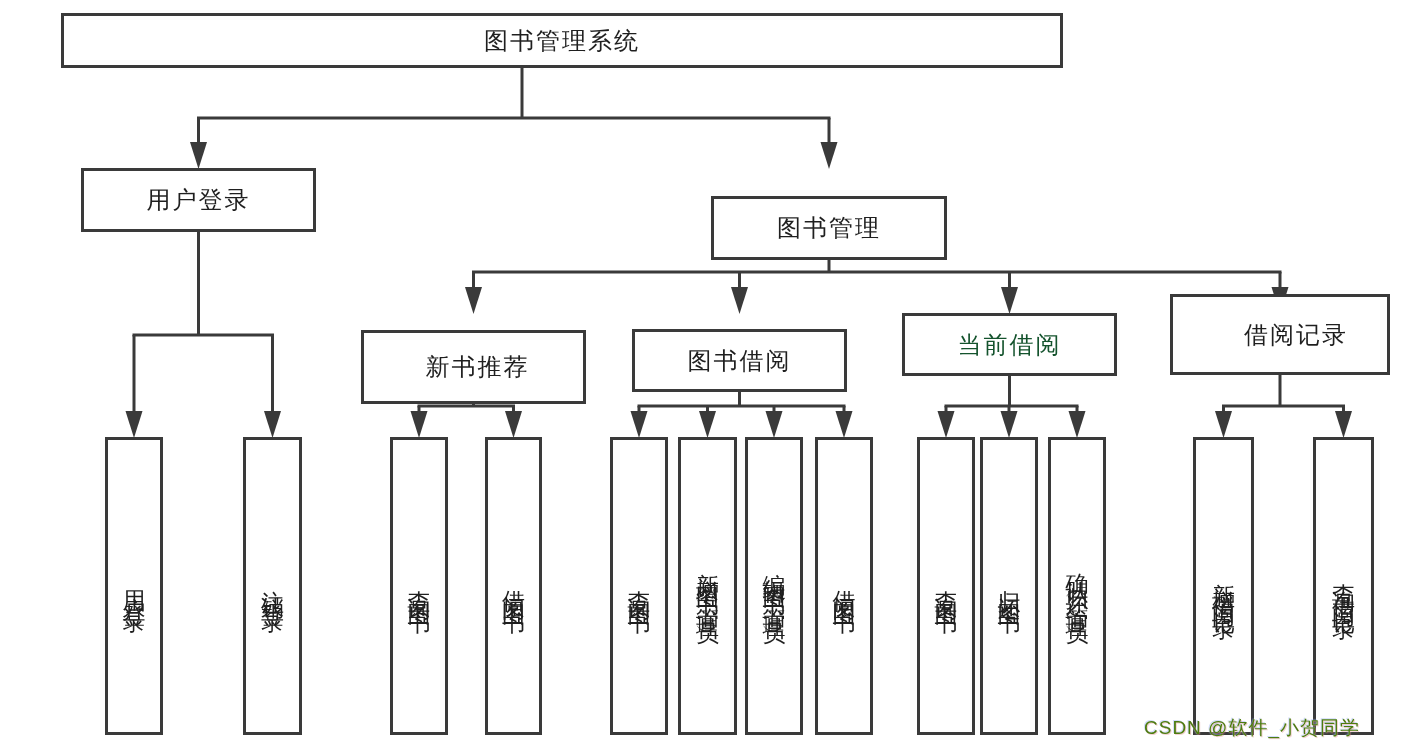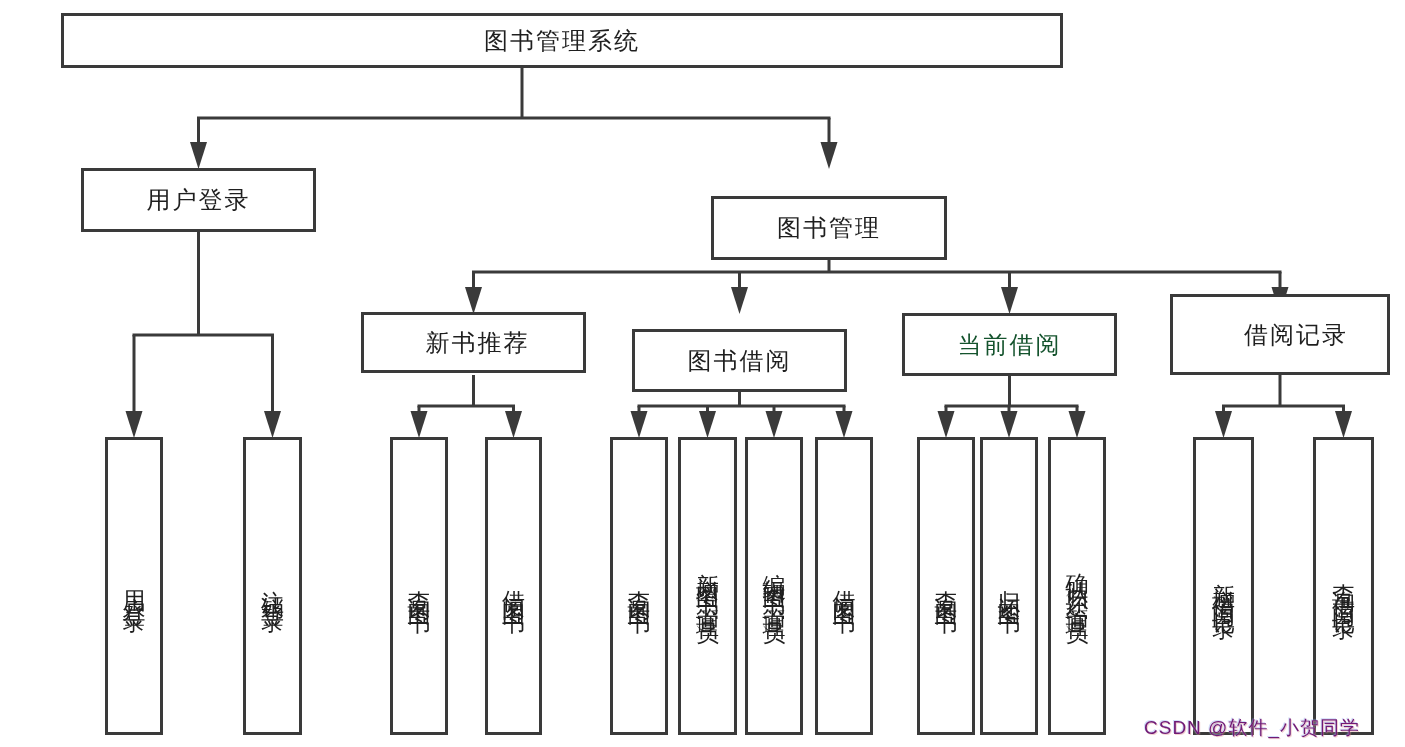--- a/index.html
+++ b/index.html
@@ -39,21 +39,21 @@
     letter-spacing: 7px;
     line-height: 1;
   }
   .node .lbl { display: inline-block; }
   .watermark {
     position: absolute;
     left: 1144px;
     top: 715px;
     font-size: 19px;
     letter-spacing: 1px;
-    color: #701a75;
+    color: #4d7c0f;
     white-space: nowrap;
     text-shadow: 1px 1px 0 rgba(205, 70, 70, 0.25), -1px -1px 0 rgba(70, 110, 230, 0.25), 0 0 2px #ffffff;
   }
 </style>
 </head>
 <body>
 
 <div id="canvas">
   <svg id="connectors" xmlns="http://www.w3.org/2000/svg" viewBox="0 0 1405 747">
       <line x1="522" y1="67" x2="522" y2="118" stroke="#3a3a3a" stroke-width="3"></line>
@@ -112,21 +112,21 @@
   <div id="nodes">
       <div class="node h" style="left: 21px; top: 13px; width: 1002px; height: 55px; border-color: rgb(58, 58, 58); color: rgb(31, 31, 31); margin-left: 40px;">
         <span class="lbl">图书管理系统</span>
       </div>
       <div class="node h" style="left: 81px; top: 168px; width: 235px; height: 64px; border-color: rgb(58, 58, 58); color: rgb(31, 31, 31);">
         <span class="lbl">用户登录</span>
       </div>
       <div class="node h" style="left: 711px; top: 168px; width: 236px; height: 64px; border-color: rgb(58, 58, 58); color: rgb(31, 31, 31); margin-top: 28px;">
         <span class="lbl">图书管理</span>
       </div>
-      <div class="node h" style="left: 361px; top: 312px; width: 225px; height: 61px; border-color: rgb(58, 58, 58); color: rgb(31, 31, 31); padding-left: 8px;">
+      <div class="node h" style="left: 361px; top: 330px; width: 225px; height: 74px; border-color: rgb(58, 58, 58); color: rgb(31, 31, 31); padding-left: 8px;">
         <span class="lbl">新书推荐</span>
       </div>
       <div class="node h" style="left: 632px; top: 313px; width: 215px; height: 63px; border-color: rgb(58, 58, 58); color: rgb(31, 31, 31); margin-top: 16px;">
         <span class="lbl">图书借阅</span>
       </div>
       <div class="node h" style="left: 902px; top: 313px; width: 215px; height: 63px; border-color: rgb(58, 58, 58); color: #14532d;">
         <span class="lbl">当前借阅</span>
       </div>
       <div class="node h" style="left: 1170px; top: 294px; width: 220px; height: 81px; border-color: rgb(58, 58, 58); color: rgb(31, 31, 31); padding-left: 32px;">
         <span class="lbl">借阅记录</span>

